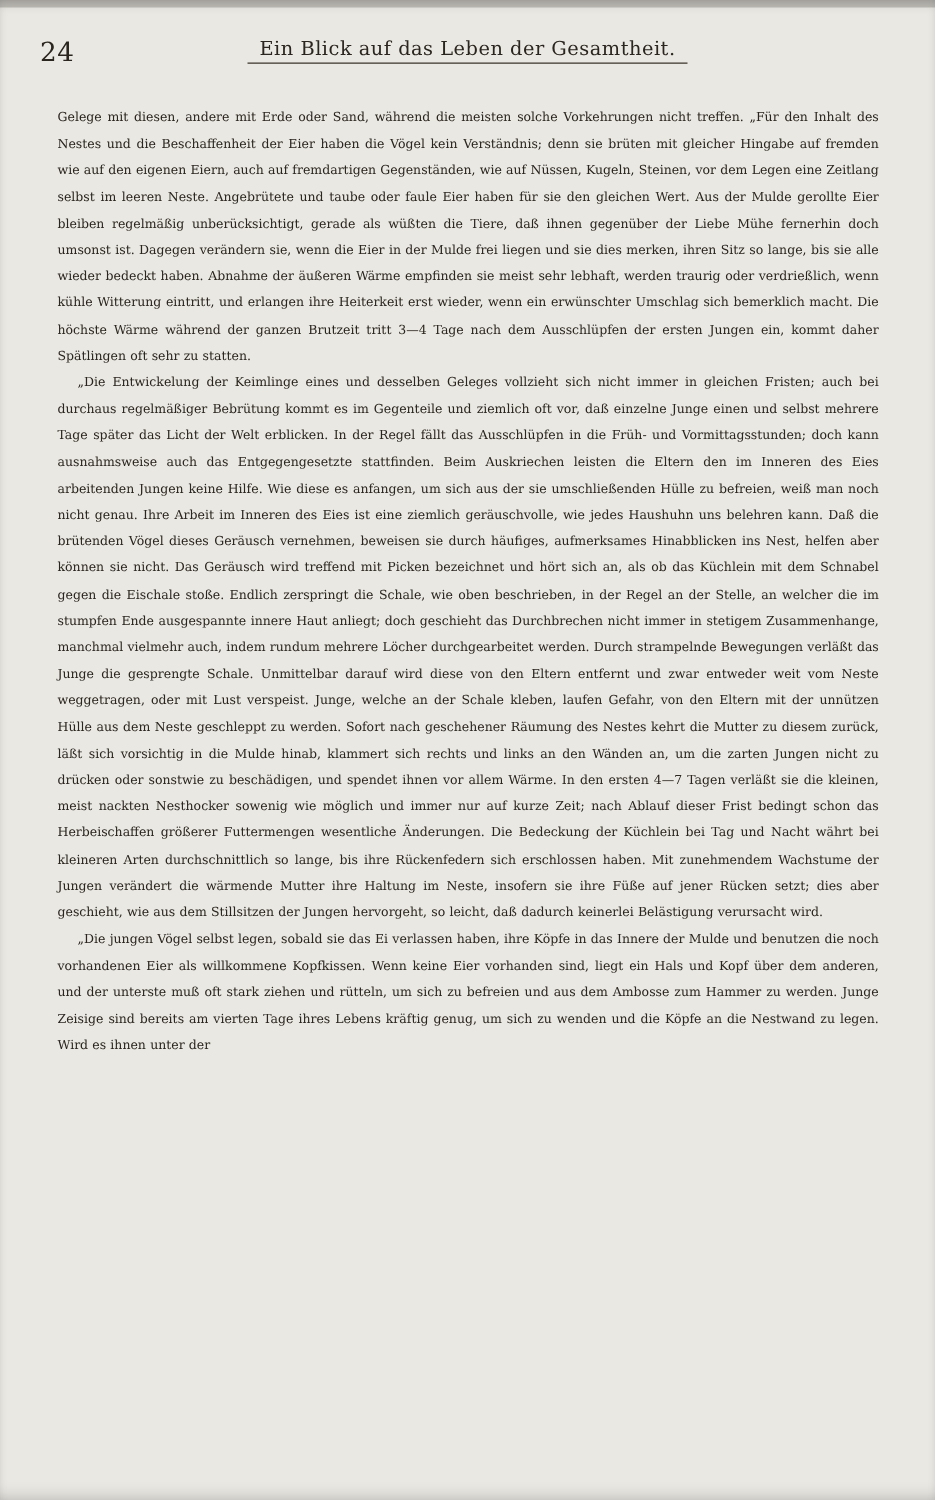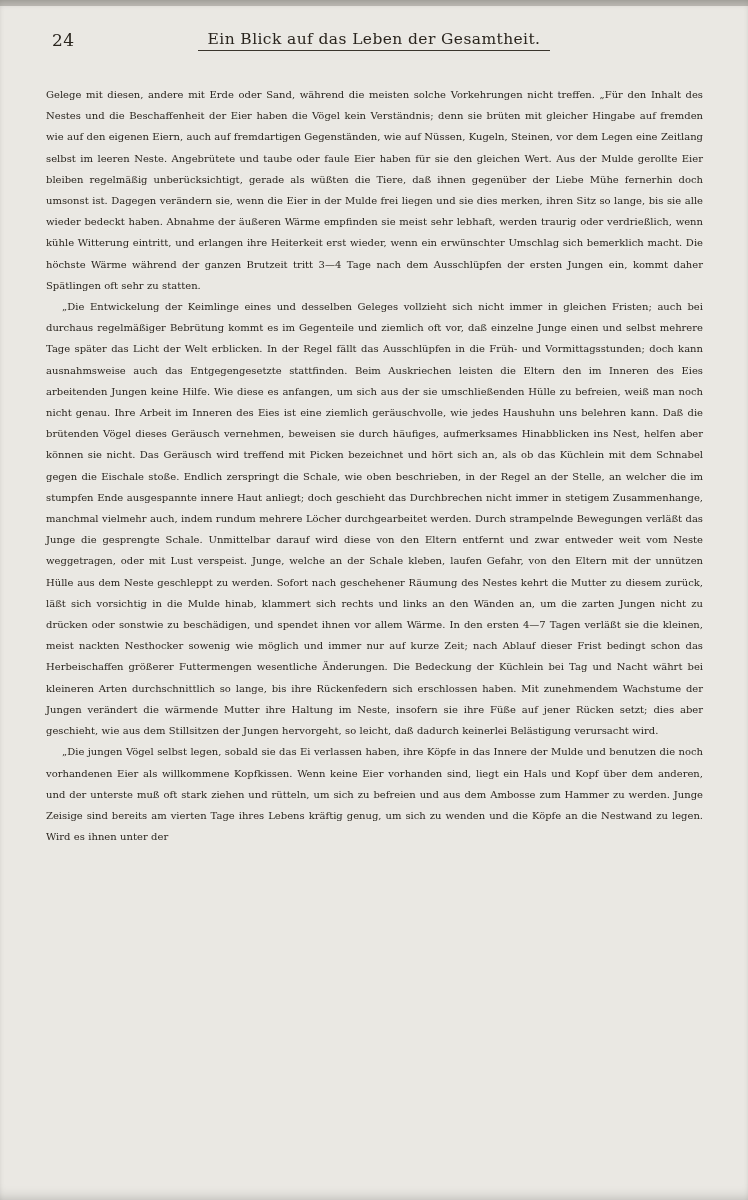--- a/index.html
+++ b/index.html
@@ -28,23 +28,23 @@
     background: #6b675f;
     opacity: 0.35;
   }
   .page-header {
     position: relative;
     padding-top: 30px;
     height: 34px;
   }
   .page-number {
     position: absolute;
-    left: 52px;
+    left: 32px;
     top: 30px;
-    font-size: 17px;
+    font-size: 21px;
     letter-spacing: 0.5px;
   }
   .running-title {
     display: block;
     width: fit-content;
     margin: 0 auto;
     font-size: 15.5px;
     letter-spacing: 0.4px;
     border-bottom: 1px solid #3a352d;
     padding: 0 10px 2px 10px;

